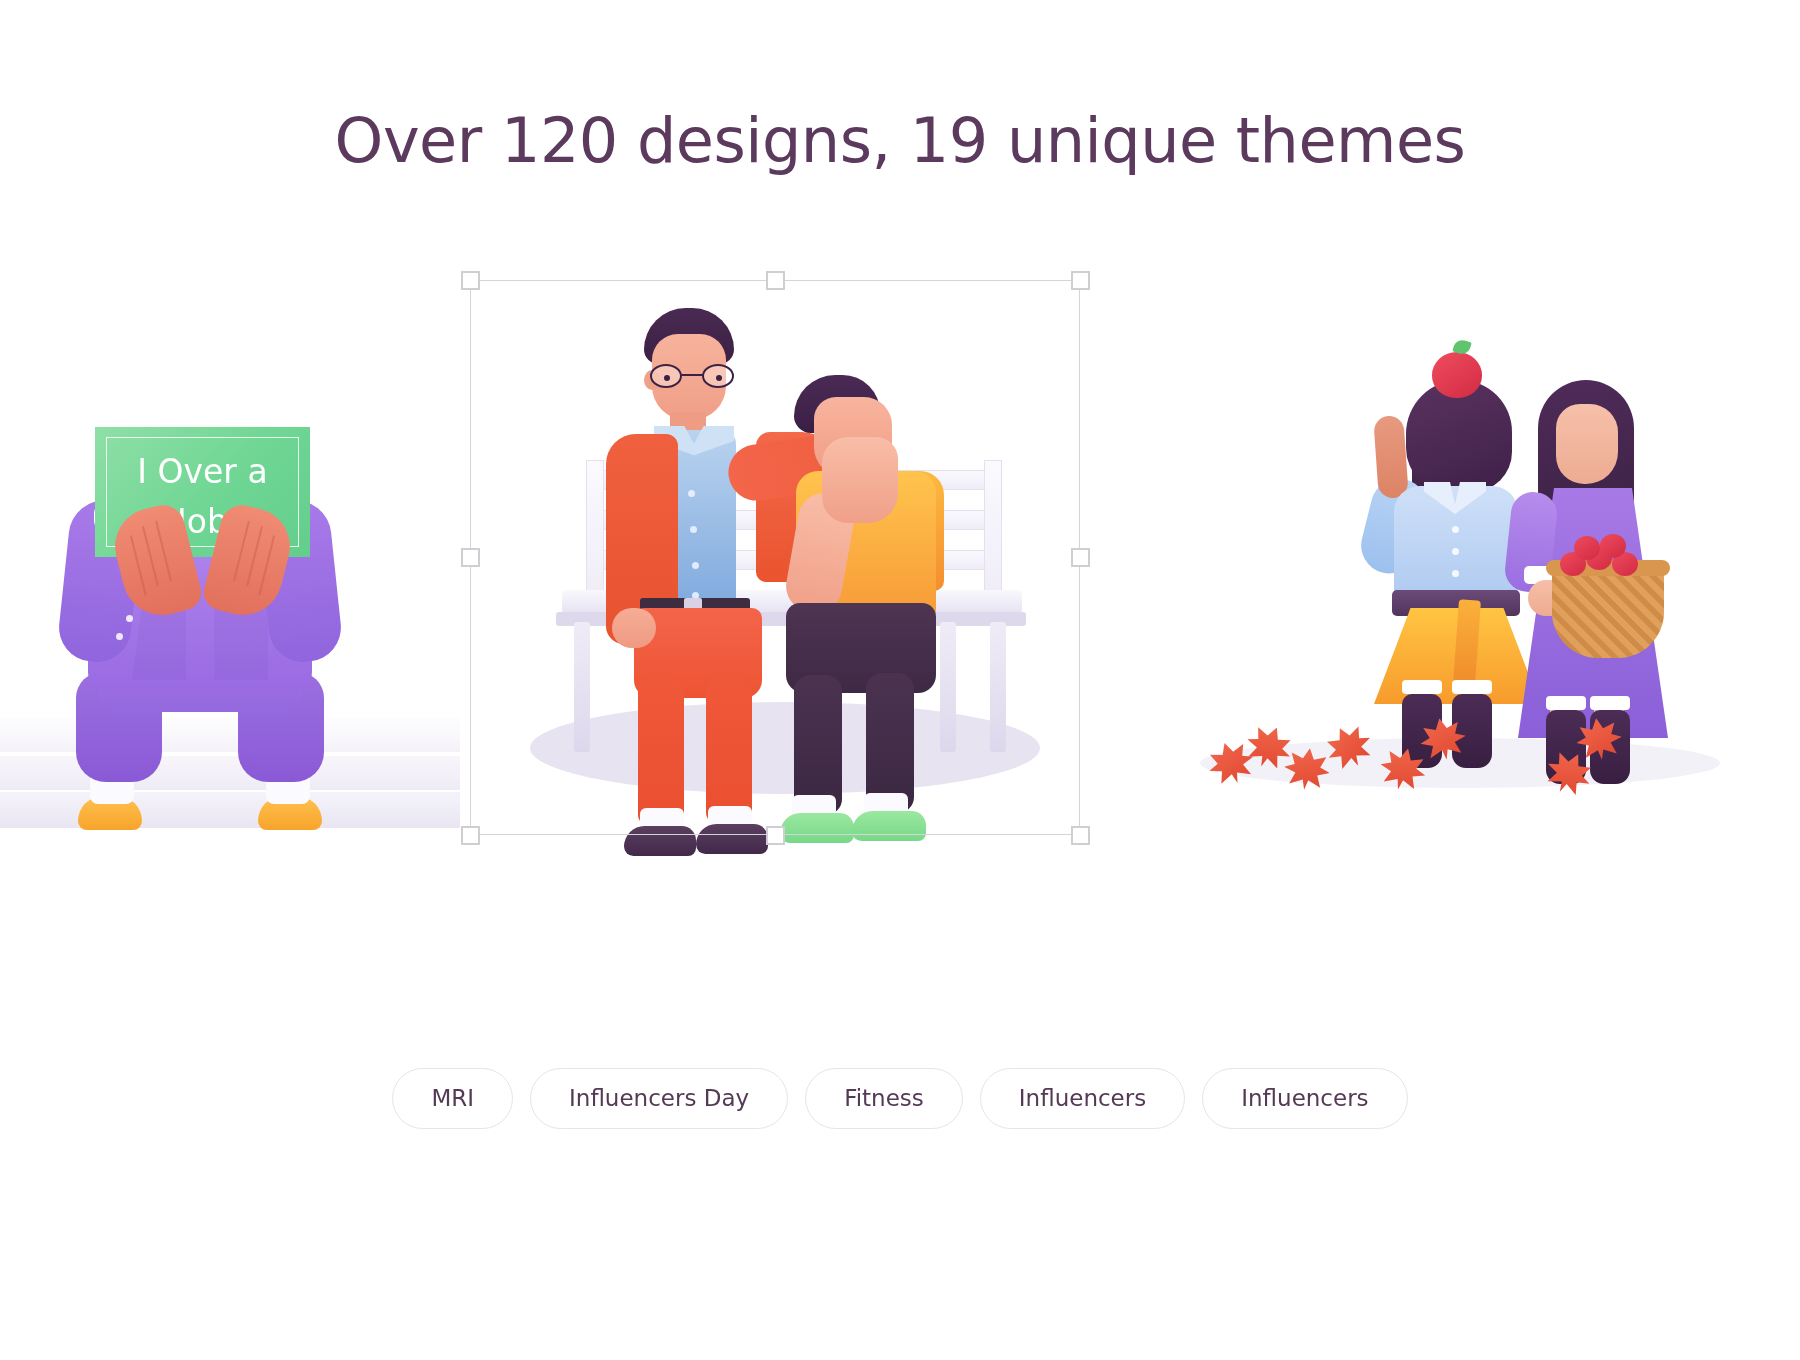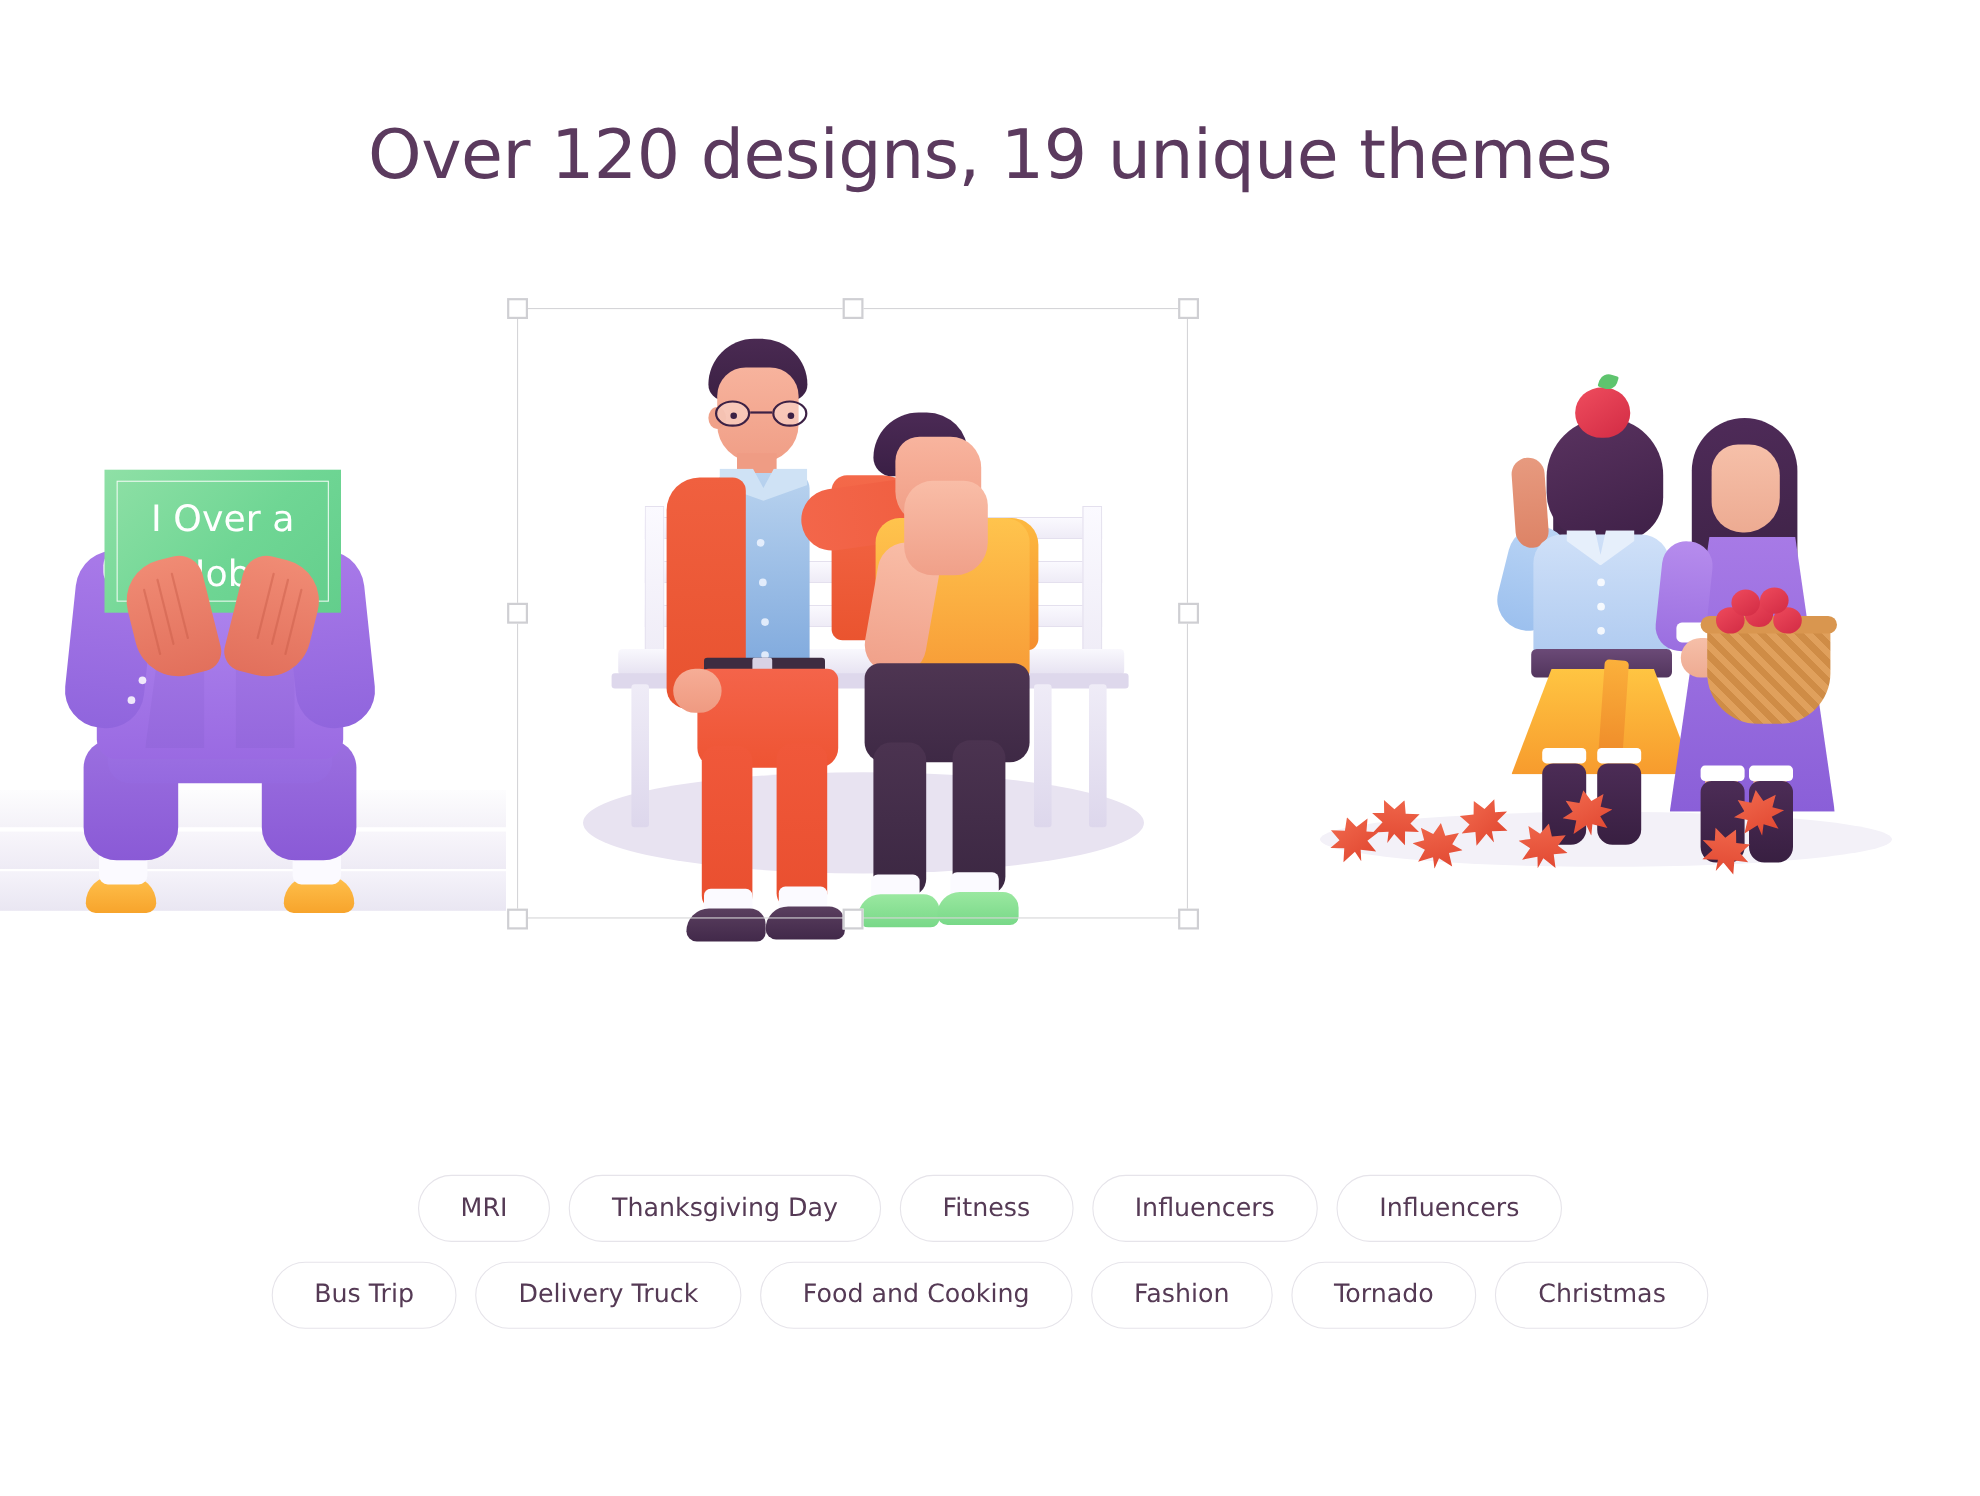--- a/index.html
+++ b/index.html
@@ -488,28 +488,20 @@
       <div class="leaf" style="left:160px; top:368px; transform:rotate(-10deg);"></div>
       <div class="leaf" style="left:286px; top:402px; transform:rotate(26deg);"></div>
       <div class="leaf" style="left:316px; top:368px; transform:rotate(-8deg);"></div>
     </div>
 
   </div>
 
   <div class="tags">
     <div class="tag-row">
       <div class="tag">MRI</div>
-      <div class="tag">Thanksgiving Day</div>
+      <div class="tag">Influencers Day</div>
       <div class="tag">Fitness</div>
       <div class="tag">Influencers</div>
       <div class="tag">Influencers</div>
     </div>
-    <div class="tag-row">
-      <div class="tag">Bus Trip</div>
-      <div class="tag">Delivery Truck</div>
-      <div class="tag">Food and Cooking</div>
-      <div class="tag">Fashion</div>
-      <div class="tag">Tornado</div>
-      <div class="tag">Christmas</div>
-    </div>
   </div>
 
 </div>
 
 </body></html>

